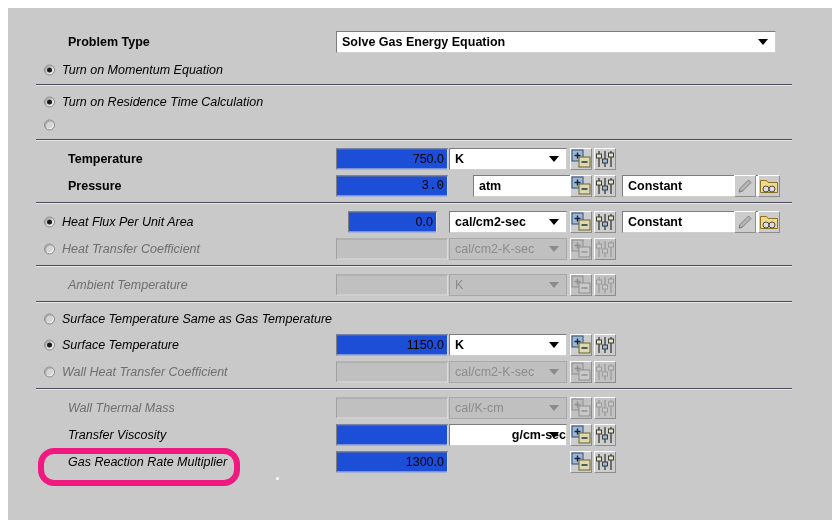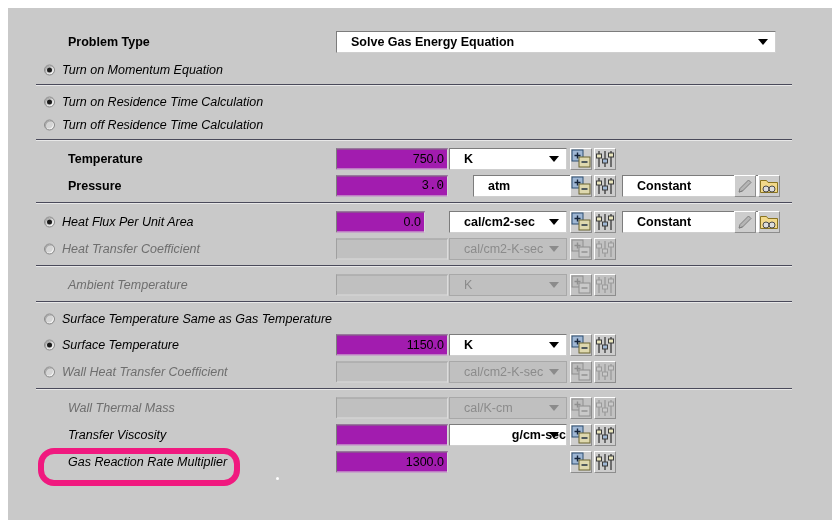--- a/index.html
+++ b/index.html
@@ -77,21 +77,21 @@
     background: #1a1a1a;
   }
 
   
   .tfield {
     position: absolute;
     top: 50%;
     transform: translateY(-50%);
     height: 21px;
     box-sizing: border-box;
-    background: #a21caf;
+    background: #1d4ed8;
     border: 1px solid #7c7c7c;
     border-right-color: #d8d8d8;
     border-bottom-color: #d8d8d8;
     font-size: 12.5px;
     color: #000;
     text-align: right;
     line-height: 19px;
     padding-right: 3px;
     overflow: hidden;
     white-space: nowrap;
@@ -112,21 +112,21 @@
     height: 22px;
     box-sizing: border-box;
     background: #ffffff;
     border: 1px solid #7c7c7c;
     border-right-color: #cfcfcf;
     border-bottom-color: #cfcfcf;
     font-size: 12.5px;
     font-weight: bold;
     color: #000;
     line-height: 20px;
-    padding-left: 14px;
+    padding-left: 5px;
     white-space: nowrap;
     overflow: hidden;
   }
   .combo .arrow {
     position: absolute;
     right: 7px; top: 50%;
     transform: translateY(-50%);
     width: 0; height: 0;
     border-left: 5px solid transparent;
     border-right: 5px solid transparent;
@@ -189,21 +189,20 @@
       </div>
 
       <div class="sep"></div>
 
       <div class="row" style="height:23px;">
         <span class="radio on"></span>
         <span class="lbl plain radio-lbl">Turn on Residence Time Calculation</span>
       </div>
       <div class="row" style="height:23px;">
         <span class="radio"></span>
-        <span class="lbl plain radio-lbl">Turn off Residence Time Calculation</span>
       </div>
 
       <div class="sep"></div>
 
       <div class="row">
         <span class="lbl bold">Temperature</span>
         <div class="tfield" style="left:300px; width:112px;">750.0</div>
         <div class="combo" style="left:413px; width:118px;">
           <span>K</span>
           <span class="arrow"></span>
@@ -267,21 +266,21 @@
             <path d="M10 13h0.5" stroke="#4a4a4a"></path>
           </svg>
         </div>
       </div>
 
       <div class="sep"></div>
 
       <div class="row">
         <span class="radio on"></span>
         <span class="lbl plain radio-lbl">Heat Flux Per Unit Area</span>
-        <div class="tfield" style="left:300px; width:89px;">0.0</div>
+        <div class="tfield" style="left:312px; width:89px;">0.0</div>
         <div class="combo" style="left:413px; width:118px;">
           <span>cal/cm2-sec</span>
           <span class="arrow"></span>
         </div>
         <div class="ibtn" style="left:534px;">
           <svg width="20" height="20" viewBox="0 0 20 20">
             <rect x="1" y="1" width="11" height="11" fill="#9fb7d4" stroke="#2d4f72"></rect>
             <path d="M6.5 3.5v6M3.5 6.5h6" stroke="#14243a" stroke-width="1.4"></path>
             <rect x="8" y="8" width="11" height="10" fill="#ded8ae" stroke="#6b6430"></rect>
             <path d="M10.5 13h6" stroke="#14243a" stroke-width="1.4"></path>

